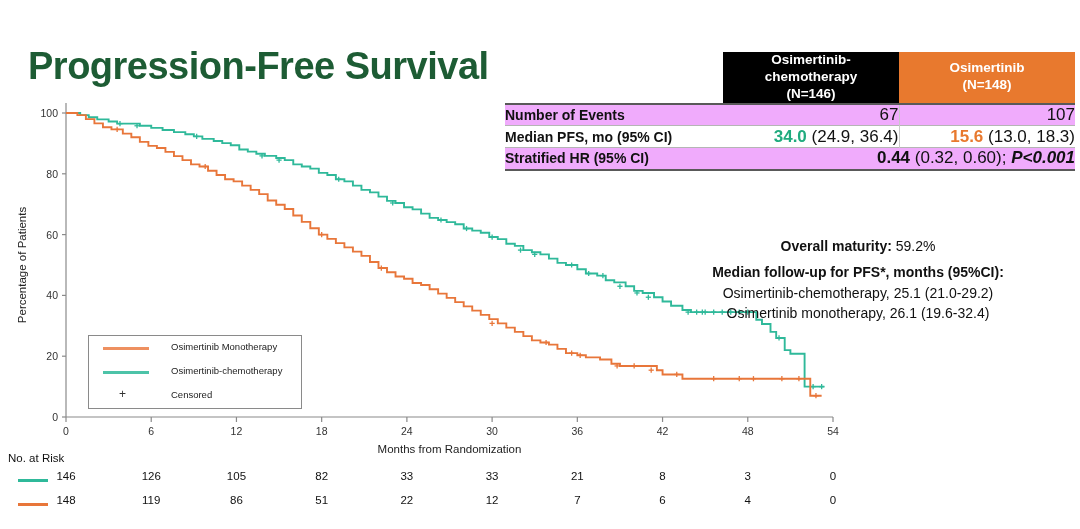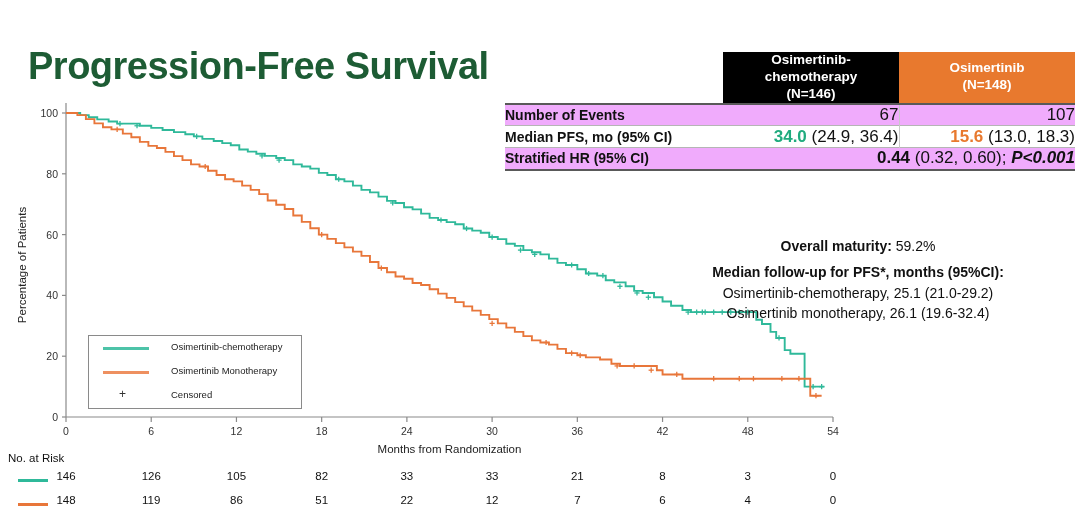--- a/index.html
+++ b/index.html
@@ -220,26 +220,26 @@
       <line x1="781.8666666666667" y1="286.096" x2="781.8666666666667" y2="291.29600000000005" class="cens" stroke="#e8763a"></line>
       <line x1="796.3111111111111" y1="288.696" x2="801.5111111111112" y2="288.696" class="cens" stroke="#e8763a"></line>
       <line x1="798.9111111111112" y1="286.096" x2="798.9111111111112" y2="291.29600000000005" class="cens" stroke="#e8763a"></line>
       <line x1="813.3555555555555" y1="305.72" x2="818.5555555555555" y2="305.72" class="cens" stroke="#e8763a"></line>
       <line x1="815.9555555555555" y1="303.12" x2="815.9555555555555" y2="308.32000000000005" class="cens" stroke="#e8763a"></line>
     </g>
 </svg>
 
 <div id="legend-box">
   <div class="lg-row">
+    <div class="lg-line" style="background:#ee9060;"></div>
+    <div class="lg-txt">Osimertinib Monotherapy</div>
+  </div>
+  <div class="lg-row">
     <div class="lg-line" style="background:#4dc3a8;"></div>
     <div class="lg-txt">Osimertinib-chemotherapy</div>
-  </div>
-  <div class="lg-row">
-    <div class="lg-line" style="background:#ee9060;"></div>
-    <div class="lg-txt">Osimertinib Monotherapy</div>
   </div>
   <div class="lg-row">
     <div class="lg-plus">+</div>
     <div class="lg-txt">Censored</div>
   </div>
 </div>
 
 <table id="results-table">
   <tbody>
       <tr>

